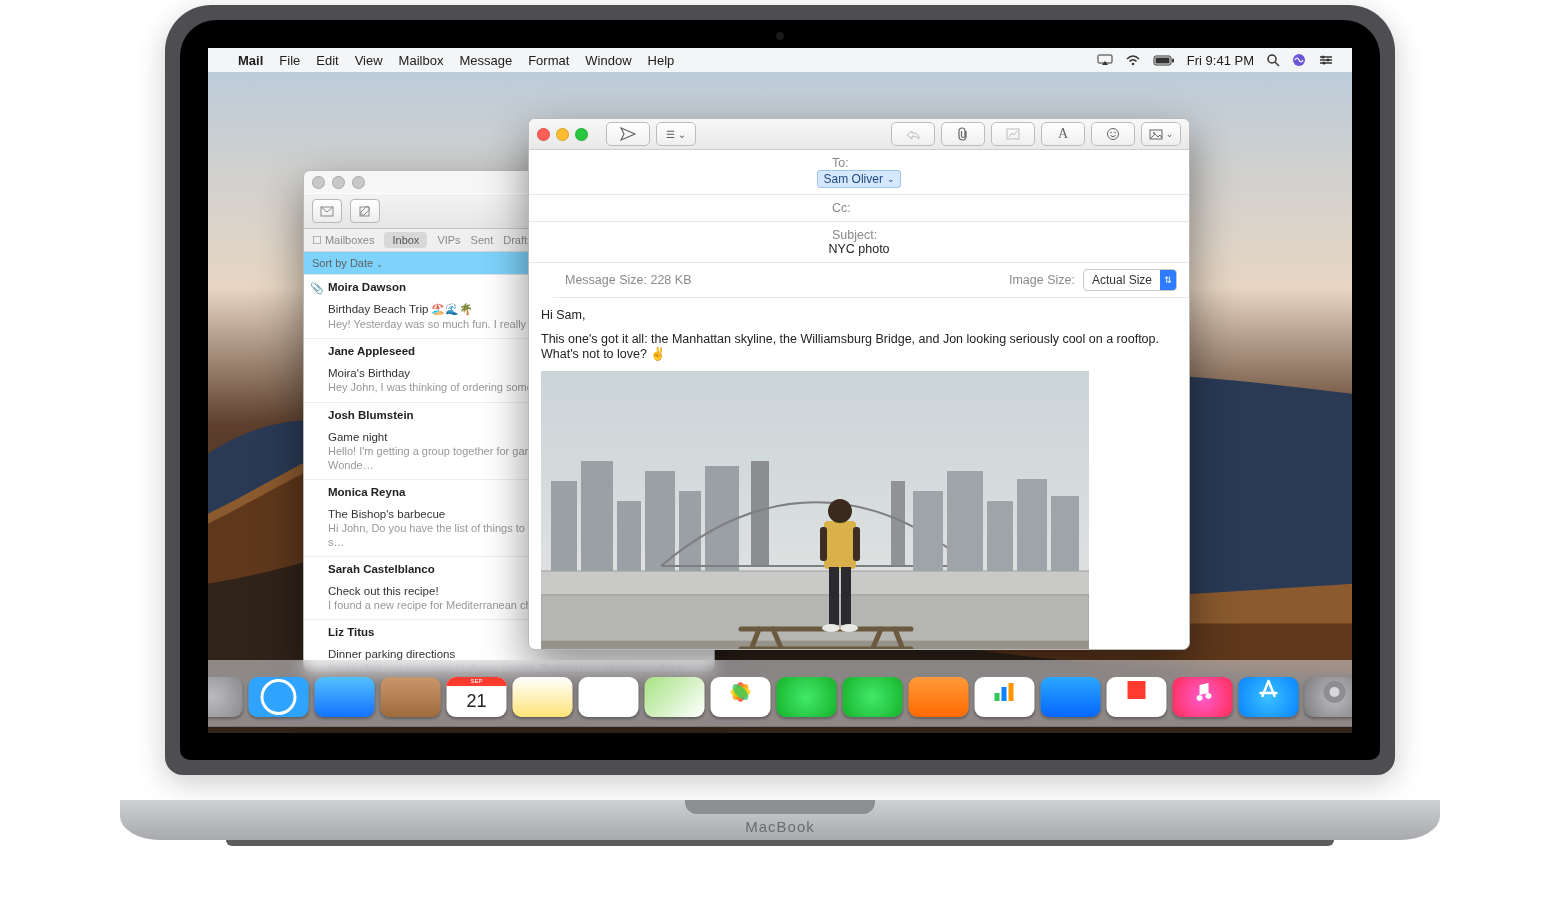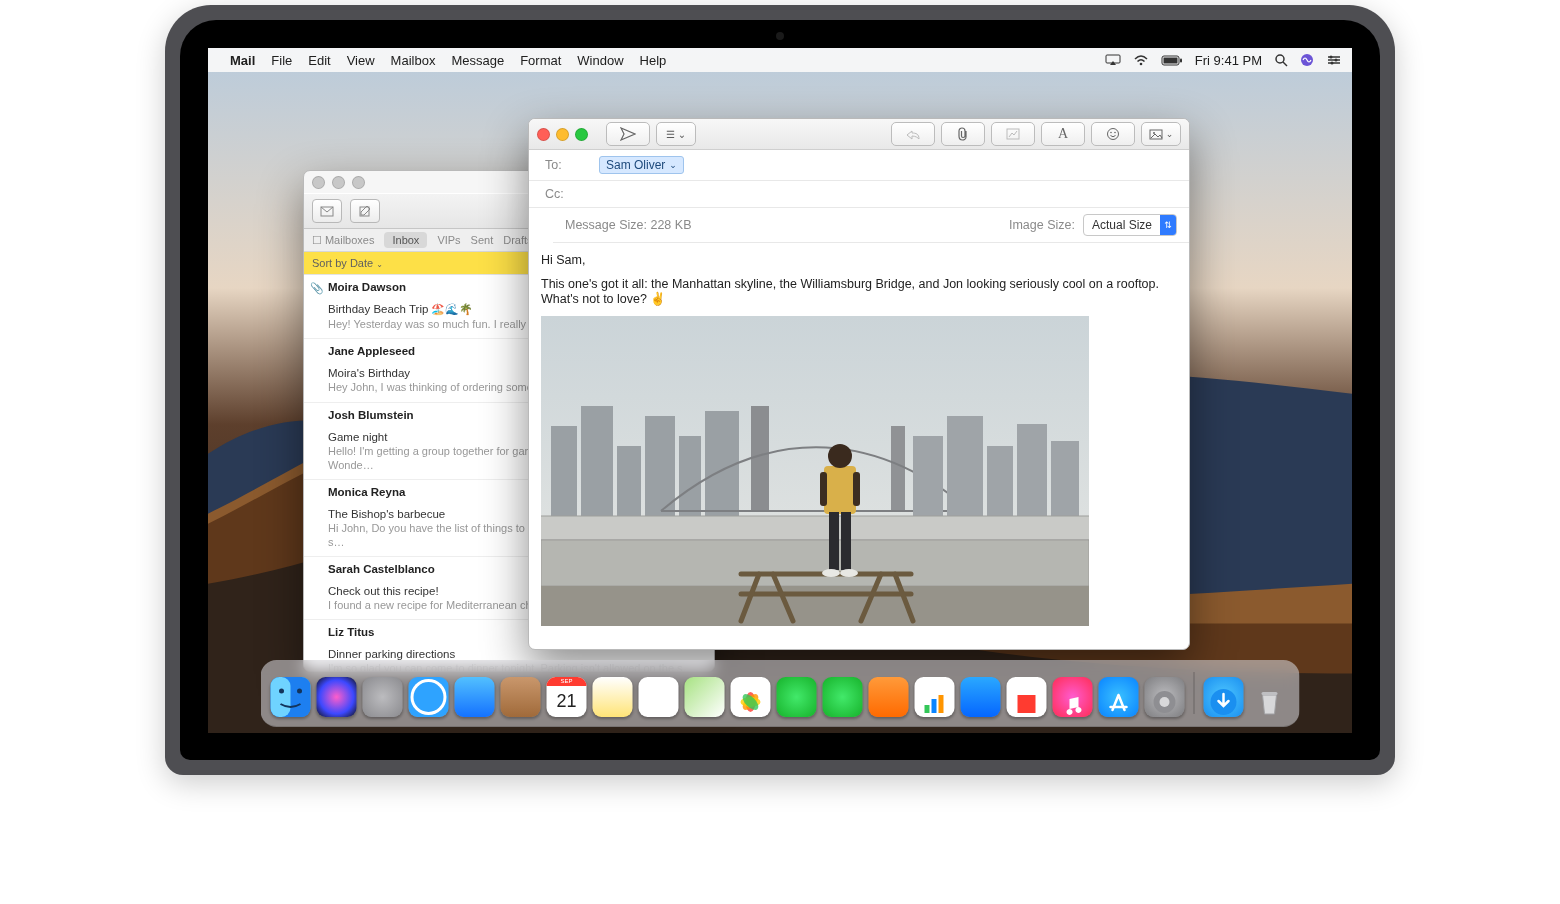--- a/index.html
+++ b/index.html
@@ -5,58 +5,58 @@
   html,body{margin:0;padding:0;width:1560px;height:904px;background:#fff;font-family:-apple-system,Helvetica,Arial,sans-serif;overflow:hidden;}
   .stage{position:relative;width:1560px;height:904px;}
   .laptop{position:absolute;left:120px;top:0;width:1320px;height:870px;}
   .lid{position:absolute;left:45px;top:5px;width:1230px;height:770px;background:#4e4e52;border-radius:46px 46px 18px 18px;box-shadow:0 8px 30px rgba(0,0,0,.2);}
   .bezel{position:absolute;left:60px;top:20px;width:1200px;height:740px;background:#000;border-radius:36px 36px 10px 10px;}
   .cam{position:absolute;left:50%;top:12px;width:8px;height:8px;border-radius:50%;background:#1a1a1a;transform:translateX(-50%);}
   .screen{position:absolute;left:28px;top:28px;width:1144px;height:685px;overflow:hidden;background:linear-gradient(180deg,#b9cbdc 0%,#e7d6c3 35%,#5d3f2c 55%,#201813 100%);}
   .desert{position:absolute;left:0;right:0;bottom:0;height:70%;}
   .desert svg{width:100%;height:100%;display:block;}
   
-  .menubar{position:absolute;left:0;top:0;right:0;height:24px;background:rgba(248,248,248,.92);display:flex;align-items:center;font-size:13px;color:#202020;padding:0 4px;box-sizing:border-box;text-align:right;}
+  .menubar{position:absolute;left:0;top:0;right:0;height:24px;background:rgba(248,248,248,.92);display:flex;align-items:center;font-size:13px;color:#202020;padding:0 12px;box-sizing:border-box;text-align:right;}
   .menubar .apple{font-size:14px;margin-right:10px;}
   .menubar .mi{padding:0 8px;cursor:default;}
   .menubar .mi.bold{font-weight:600;}
   .menubar .spacer{flex:1;}
   .menubar .ri{padding:0 6px;display:flex;align-items:center;}
   .menubar svg{display:block;}
   
   .dock{position:absolute;left:50%;bottom:6px;transform:translateX(-50%);height:58px;padding:4px 10px;background:rgba(220,220,225,.55);backdrop-filter:blur(8px);border-radius:16px;display:flex;align-items:center;gap:6px;border-bottom:1px solid rgba(0,0,0,.15);}
-  .dock .app{width:40px;height:40px;border-radius:9px;box-shadow:0 2px 3px rgba(0,0,0,.3);display:flex;align-items:flex-end;justify-content:center;font-size:10px;color:#fff;cursor:pointer;margin-top:7px;}
+  .dock .app{width:60px;height:40px;border-radius:9px;box-shadow:0 2px 3px rgba(0,0,0,.3);display:flex;align-items:flex-start;justify-content:center;font-size:10px;color:#fff;cursor:pointer;margin-top:7px;}
   .dock .sep{width:1px;height:42px;background:rgba(0,0,0,.25);margin:0 3px;}
   
   .win{position:absolute;background:#f6f6f6;border:1px solid #b9b9b9;border-radius:7px;box-shadow:0 18px 45px rgba(0,0,0,.45);overflow:hidden;}
   .titlebar{height:22px;display:flex;align-items:center;padding:0 8px;gap:7px;}
   .tl{width:11px;height:11px;border-radius:50%;border:1px solid rgba(0,0,0,.15);}
   .tl.red{background:#ff5f57;} .tl.yl{background:#febc2e;} .tl.gr{background:#28c840;} .tl.gray{background:#c8c8c8;}
   
   .inboxwin{left:95px;top:122px;width:410px;height:500px;}
   .inbox-toolbar{height:34px;background:linear-gradient(#f3f3f3,#e6e6e6);border-top:1px solid #fff;border-bottom:1px solid #c6c6c6;display:flex;align-items:center;padding:0 8px;gap:8px;}
   .tbtn{height:22px;min-width:28px;border:1px solid #b8b8b8;border-radius:4px;background:linear-gradient(#fff,#ececec);display:flex;align-items:center;justify-content:center;color:#6a6a6a;}
   .inbox-filter{height:22px;background:#efefef;border-bottom:1px solid #d6d6d6;display:flex;align-items:center;font-size:11px;color:#8a8a8a;padding:0 8px;gap:10px;}
   .inbox-filter .sel{background:#d8d8d8;color:#555;padding:2px 8px;border-radius:4px;}
-  .inbox-sort{height:22px;background:#fde047;border-bottom:1px solid #e3e3e3;display:flex;align-items:center;justify-content:space-between;font-size:11px;color:#606060;padding:0 8px;}
+  .inbox-sort{height:22px;background:#7dd3fc;border-bottom:1px solid #e3e3e3;display:flex;align-items:center;justify-content:space-between;font-size:11px;color:#606060;padding:0 8px;}
   .msgs{background:#fff;}
   .msg{padding:6px 10px 7px 24px;border-bottom:1px solid #eee;font-size:11.5px;position:relative;}
   .msg .from{font-weight:700;color:#222;}
   .msg .date{float:right;color:#888;font-size:11px;}
   .msg .subj{color:#333;margin-top:10px;}
   .msg .emo{font-size:11px;}
   .msg .prev{color:#989898;font-size:11px;line-height:1.3;margin-top:1px;max-height:28px;overflow:hidden;}
   .msg .clip{position:absolute;left:6px;top:7px;color:#888;font-size:11px;}
   
   .composewin{left:320px;top:70px;width:660px;height:530px;background:#fff;}
   .compose-toolbar{height:30px;background:linear-gradient(#f7f7f7,#e8e8e8);border-bottom:1px solid #cfcfcf;display:flex;align-items:center;padding:0 8px;gap:6px;}
   .compose-toolbar .spacer{flex:1;}
   .cbtn{height:22px;min-width:28px;border:1px solid #bcbcbc;border-radius:5px;background:linear-gradient(#fff,#efefef);display:flex;align-items:center;justify-content:center;color:#5c5c5c;padding:0 7px;font-size:12px;}
   .cbtn.group{padding:0 5px;}
-  .hdr{display:flex;align-items:center;padding:6px 16px;border-bottom:1px solid #e8e8e8;font-size:12.5px;color:#8a8a8a;}
+  .hdr{display:flex;align-items:center;padding:6px 8px;border-bottom:1px solid #e8e8e8;font-size:12.5px;color:#8a8a8a;flex-direction:column;}
   .hdr .lab{min-width:54px;}
   .hdr .val{color:#222;}
   .recip{background:#d6e8ff;border:1px solid #9fc4ed;border-radius:3px;padding:1px 6px;color:#1e4a7c;font-size:12px;display:inline-flex;align-items:center;gap:4px;}
   .sizes{display:flex;align-items:center;padding:6px 12px;border-bottom:1px solid #e8e8e8;font-size:12.5px;color:#8a8a8a;margin-left:24px;}
   .imgsize-sel{border:1px solid #c8c8c8;border-radius:4px;height:20px;display:flex;align-items:center;background:#fff;font-size:12px;color:#333;overflow:hidden;}
   .imgsize-sel .lbl{padding:0 8px;}
   .imgsize-sel .ar{background:#2f7bff;color:#fff;width:16px;height:100%;display:flex;align-items:center;justify-content:center;font-size:9px;}
   .body{padding:10px 12px;font-size:12.5px;color:#222;}
   .body p{margin:0 0 10px;}
   .photo{border:0;display:block;}
@@ -289,20 +289,24 @@
         <div class="hdr">
           <span class="lab">To:</span>
           <span class="recip">
                 <span>Sam Oliver</span>
                 <span style="font-size:9px">⌄</span>
               </span>
         </div>
         <div class="hdr">
           <span class="lab">Cc:</span>
         </div>
+        <div class="hdr">
+          <span class="lab">Subject:</span>
+          <span class="val">NYC photo</span>
+        </div>
         <div class="sizes">
           <span><span>Message Size:</span>&nbsp;</span>
           <span>228 KB</span>
           <span style="flex:1"></span>
           <span>Image Size:</span>
           <span style="width:8px"></span>
           <span class="imgsize-sel">
             <span class="lbl">Actual Size</span>
             <span class="ar">⇅</span>
           </span>
@@ -461,14 +465,20 @@
             </div>
             <div class="app" style="background: transparent; box-shadow: none;">
               <svg width="26" height="30">
                 <path d="M6 8 L20 8 L18 27 L8 27 Z" fill="#d8d8da" stroke="#a0a0a3"></path>
                 <rect x="5" y="5" width="16" height="3" rx="1.5" fill="#bfbfc2"></rect>
               </svg>
             </div>
           </div>
     </div>
   </div>
+  <div class="base">
+    <div class="deck"></div>
+    <div class="notch"></div>
+    <div class="brand">MacBook</div>
+    <div class="foot"></div>
+  </div>
  </div>
 </div>
 
 </body></html>

